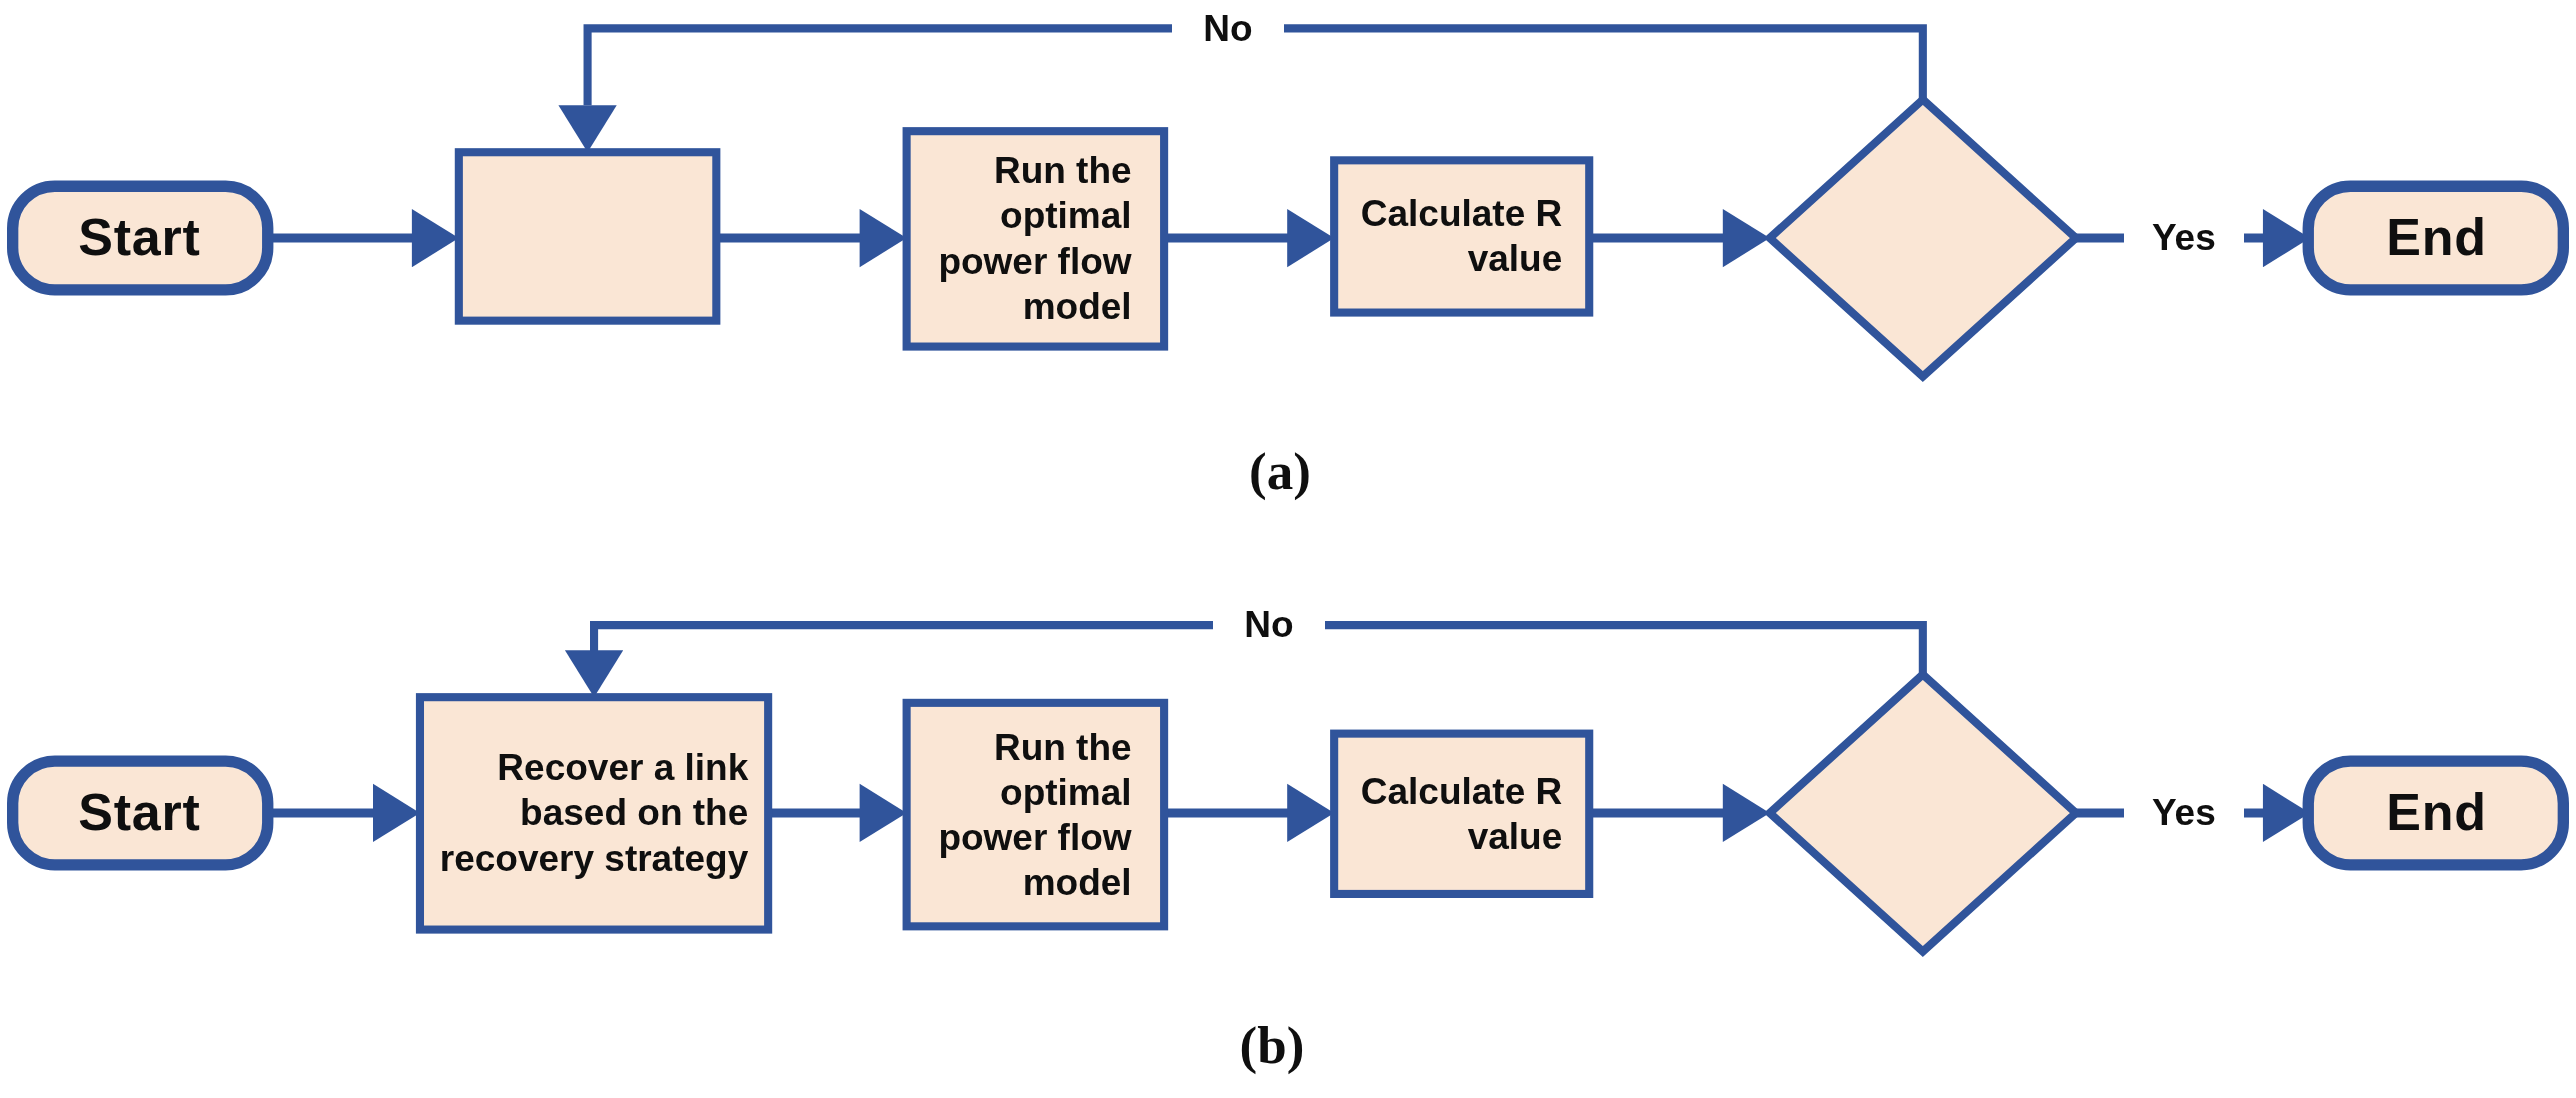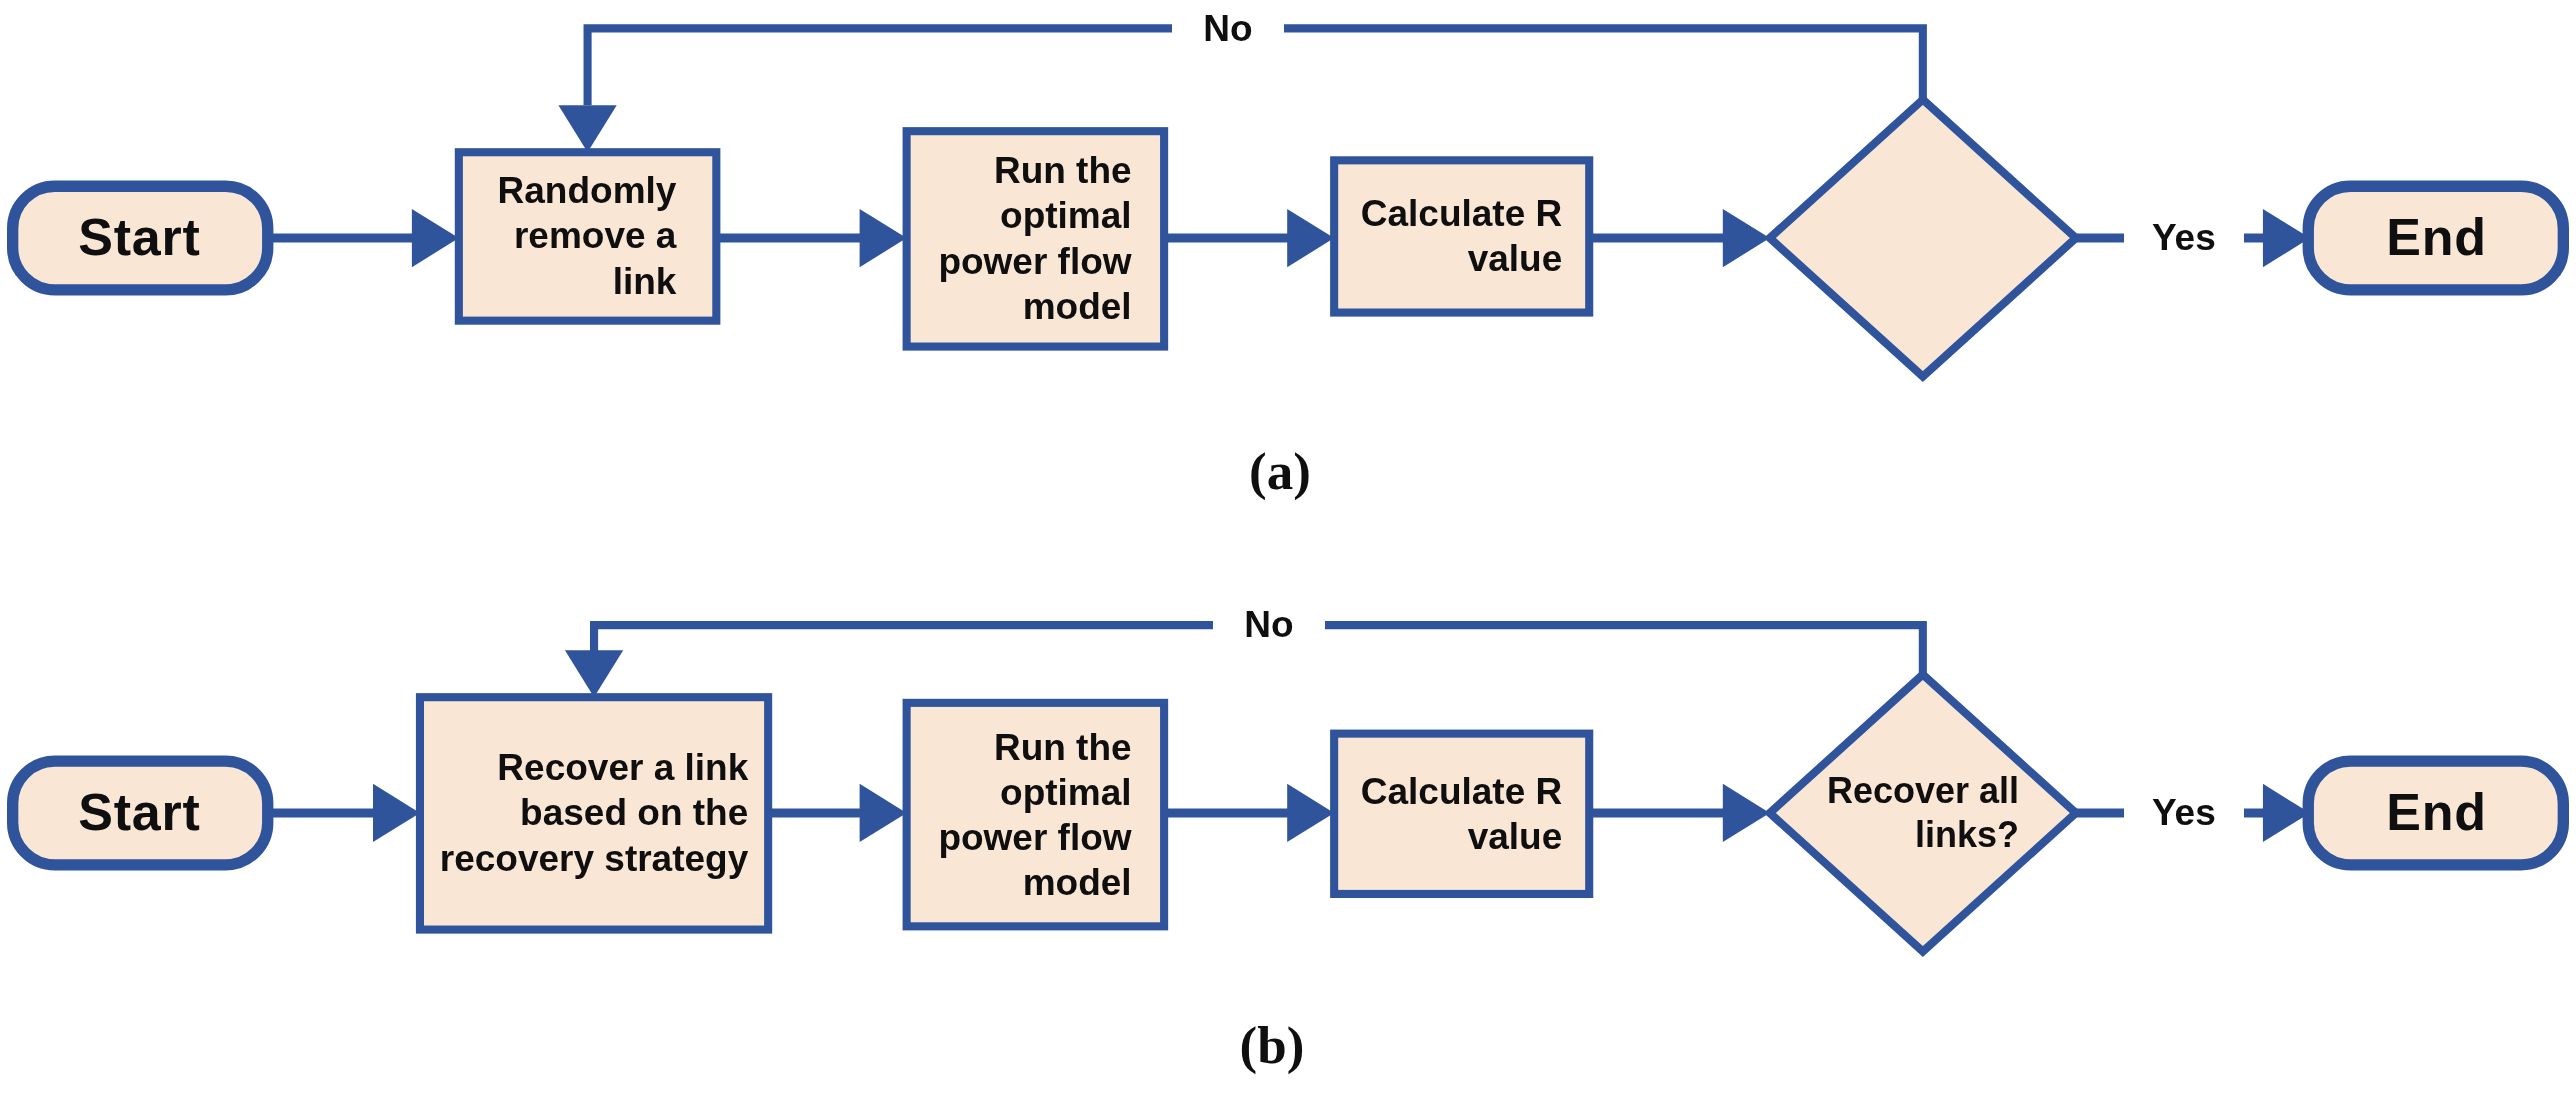--- a/index.html
+++ b/index.html
@@ -105,23 +105,20 @@
       <rect class="shape box" x="518" y="861" width="430" height="287"></rect>
       <rect class="shape box" x="1119" y="868" width="318" height="276"></rect>
       <rect class="shape box" x="1647" y="906" width="315" height="198"></rect>
       <polygon class="shape diamond" points="2374,833 2563,1004 2374,1175 2185,1004"></polygon>
       <rect class="shape pill" x="2850" y="940" width="315" height="128" rx="52" ry="52"></rect>
     </g>
   </svg>
 
   <div class="label terminal-text" style="left:12px;top:186px;width:255px;height:104px;">Start</div>
 
-  <div class="label node-text" style="left:458px;top:152px;width:258px;height:168px;">Randomly
-remove a
-link</div>
 
   <div class="label node-text" style="left:906px;top:131px;width:258px;height:215px;">Run the
 optimal
 power flow
 model</div>
 
   <div class="label node-text" style="left:1334px;top:160px;width:255px;height:152px;">Calculate R
 value</div>
 
 
@@ -140,22 +137,20 @@
 recovery strategy</div>
 
   <div class="label node-text" style="left:906px;top:703px;width:258px;height:224px;">Run the
 optimal
 power flow
 model</div>
 
   <div class="label node-text" style="left:1334px;top:734px;width:255px;height:160px;">Calculate R
 value</div>
 
-  <div class="label decision-text" style="left:1778px;top:744px;width:290px;height:138px;">Recover all
-links?</div>
 
   <div class="label edge-text" style="left:2124px;top:787px;width:110px;height:52px;">Yes</div>
 
   <div class="label edge-text" style="left:1213px;top:599px;width:102px;height:52px;">No</div>
 
   <div class="label terminal-text" style="left:2309px;top:761px;width:255px;height:104px;">End</div>
 
   <div class="label caption" style="left:1118px;top:1011px;width:308px;height:68px;">(b)</div>
 
 </div>

